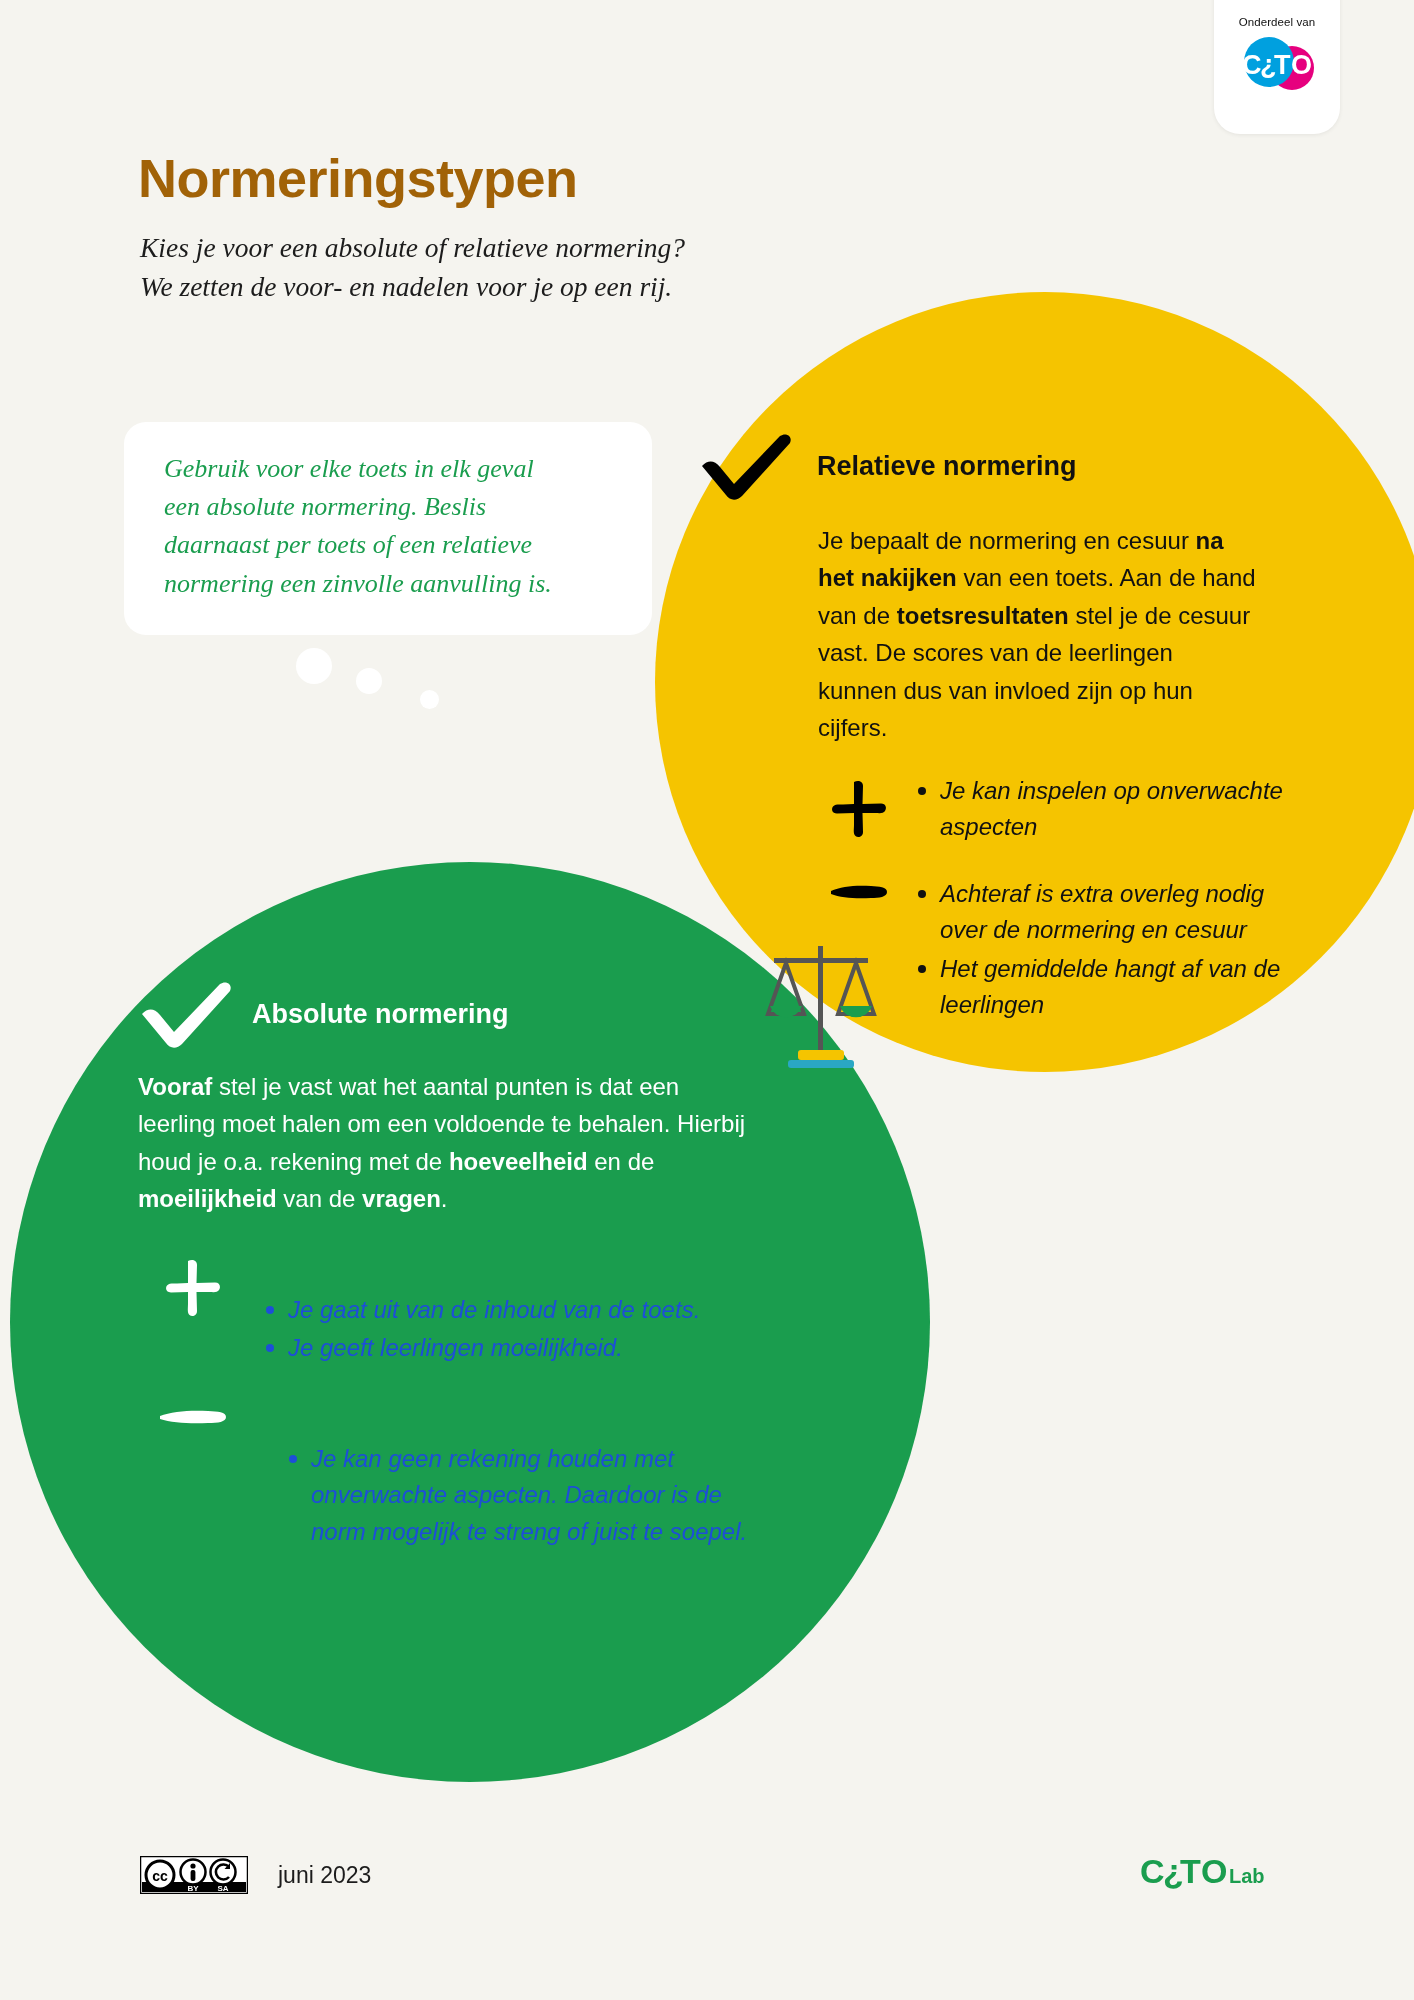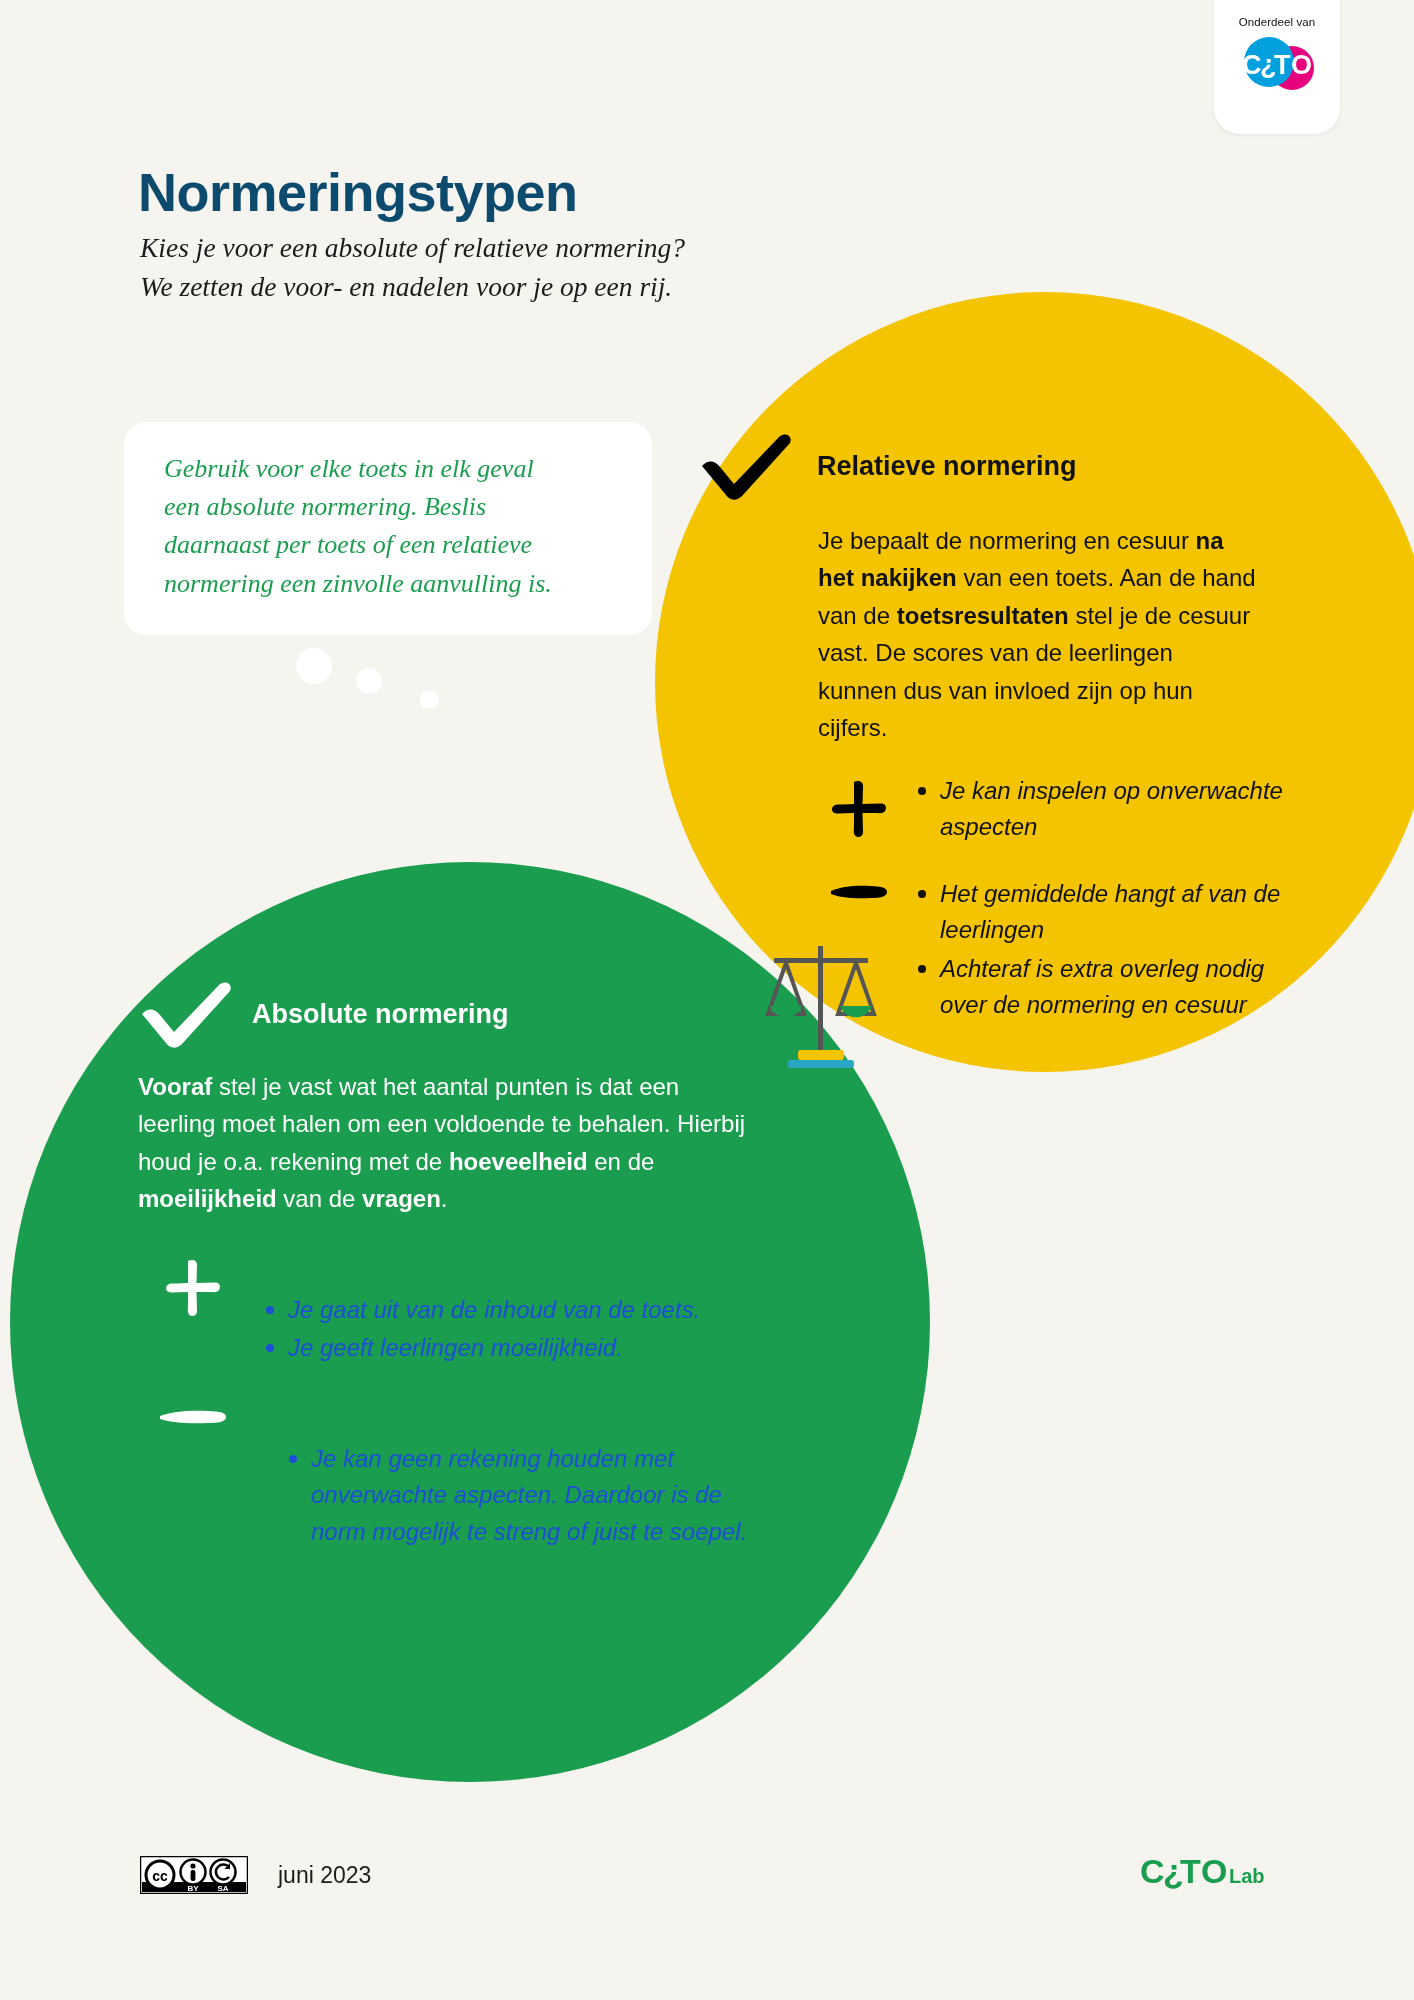--- a/index.html
+++ b/index.html
@@ -53,25 +53,24 @@
   }
   .cito-mark svg { display: block; }
 
   
   .title {
     position: absolute;
     left: 138px;
     top: 150px;
     font-size: 54px;
     font-weight: bold;
-    color: #0c4a6e;
+    color: #a16207;
     letter-spacing: -0.5px;
     line-height: 1.05;
     font-family: "Liberation Sans", sans-serif;
-    margin-top: 14px;
   }
   .subtitle {
     position: absolute;
     left: 140px;
     top: 228px;
     font-family: "Liberation Serif", serif;
     font-style: italic;
     font-size: 27.5px;
     line-height: 1.42;
     color: #1c1c1c;
@@ -315,22 +314,22 @@
           </ul>
       </div>
 
       <div class="signrow minus">
         <span class="sign">
           <svg width="64" height="24" viewBox="0 0 64 24" xmlns="http://www.w3.org/2000/svg">
             <path d="M4 11 C14 6 30 5 44 6 C52 6.5 60 7 60 12 C60 17 52 18 44 18 C30 19 14 18 4 14 Z" fill="#000000"></path>
           </svg>
         </span>
         <ul class="pts">
+            <li>Achteraf is extra overleg nodig  over de normering en cesuur</li>
             <li>Het gemiddelde hangt af van de leerlingen</li>
-            <li>Achteraf is extra overleg nodig  over de normering en cesuur</li>
           </ul>
       </div>
     </div>
   </div>
 
   <div class="panel panel-green">
     <div class="panel-head">
       <span class="check">
         <svg width="98" height="68" viewBox="0 0 98 68" xmlns="http://www.w3.org/2000/svg">
           <path d="M4 34 C10 28 16 28 22 35 L36 52 L82 4 C88 0 95 4 92 11 L44 64 C39 69 32 69 28 63 Z" fill="#ffffff"></path>

